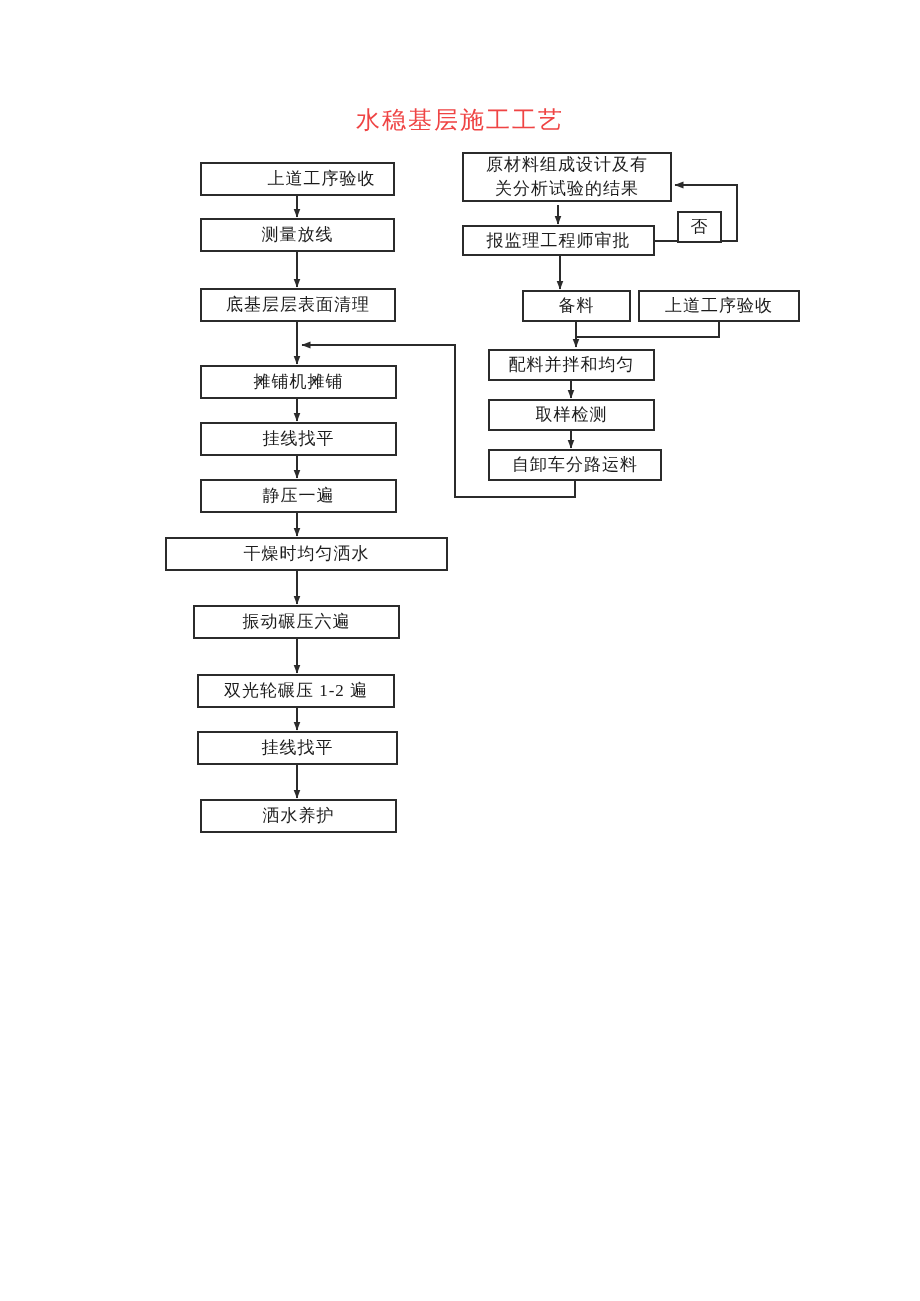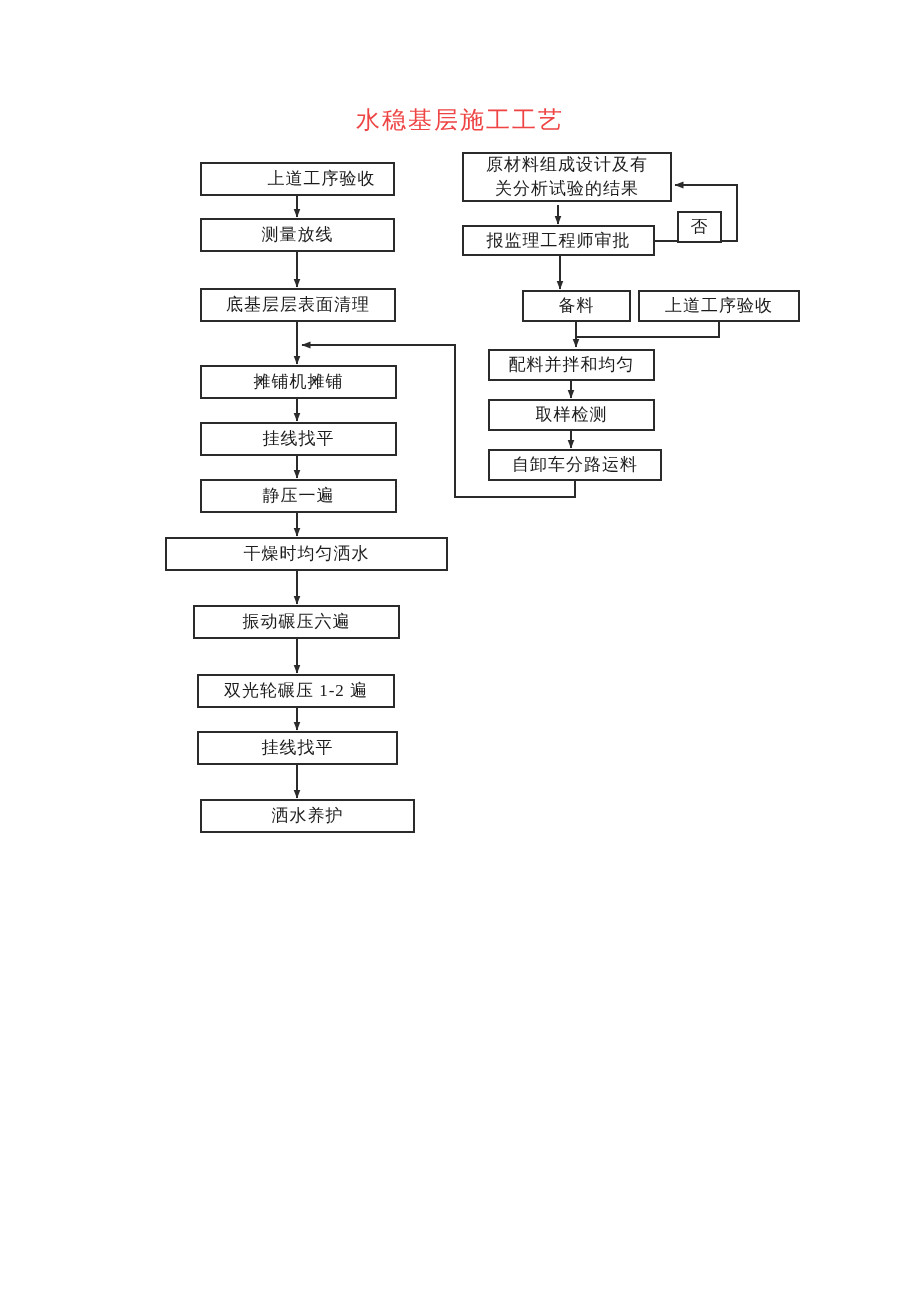--- a/index.html
+++ b/index.html
@@ -92,21 +92,21 @@
   <div class="fc-box" style="left:200px; top:162px; width:195px; height:34px;padding-left:48px;">上道工序验收</div>
   <div class="fc-box" style="left:200px; top:218px; width:195px; height:34px;">测量放线</div>
   <div class="fc-box" style="left:200px; top:288px; width:196px; height:34px;">底基层层表面清理</div>
   <div class="fc-box" style="left:200px; top:365px; width:197px; height:34px;">摊铺机摊铺</div>
   <div class="fc-box" style="left:200px; top:422px; width:197px; height:34px;">挂线找平</div>
   <div class="fc-box" style="left:200px; top:479px; width:197px; height:34px;">静压一遍</div>
   <div class="fc-box" style="left:165px; top:537px; width:283px; height:34px;">干燥时均匀洒水</div>
   <div class="fc-box" style="left:193px; top:605px; width:207px; height:34px;">振动碾压六遍</div>
   <div class="fc-box" style="left:197px; top:674px; width:198px; height:34px;">双光轮碾压 1-2 遍</div>
   <div class="fc-box" style="left:197px; top:731px; width:201px; height:34px;">挂线找平</div>
-  <div class="fc-box" style="left:200px; top:799px; width:215px; height:34px;">洒水养护</div>
+  <div class="fc-box" style="left:200px; top:799px; width:197px; height:34px;">洒水养护</div>
 
   <div class="fc-box" style="left:462px; top:152px; width:210px; height:50px; padding:0 19px;">原材料组成设计及有关分析试验的结果</div>
   <div class="fc-box" style="left:677px; top:211px; width:45px; height:32px;">否</div>
   <div class="fc-box" style="left:462px; top:225px; width:193px; height:31px;">报监理工程师审批</div>
   <div class="fc-box" style="left:522px; top:290px; width:109px; height:32px;">备料</div>
   <div class="fc-box" style="left:638px; top:290px; width:162px; height:32px;">上道工序验收</div>
   <div class="fc-box" style="left:488px; top:349px; width:167px; height:32px;">配料并拌和均匀</div>
   <div class="fc-box" style="left:488px; top:399px; width:167px; height:32px;">取样检测</div>
   <div class="fc-box" style="left:488px; top:449px; width:174px; height:32px;">自卸车分路运料</div>
 

